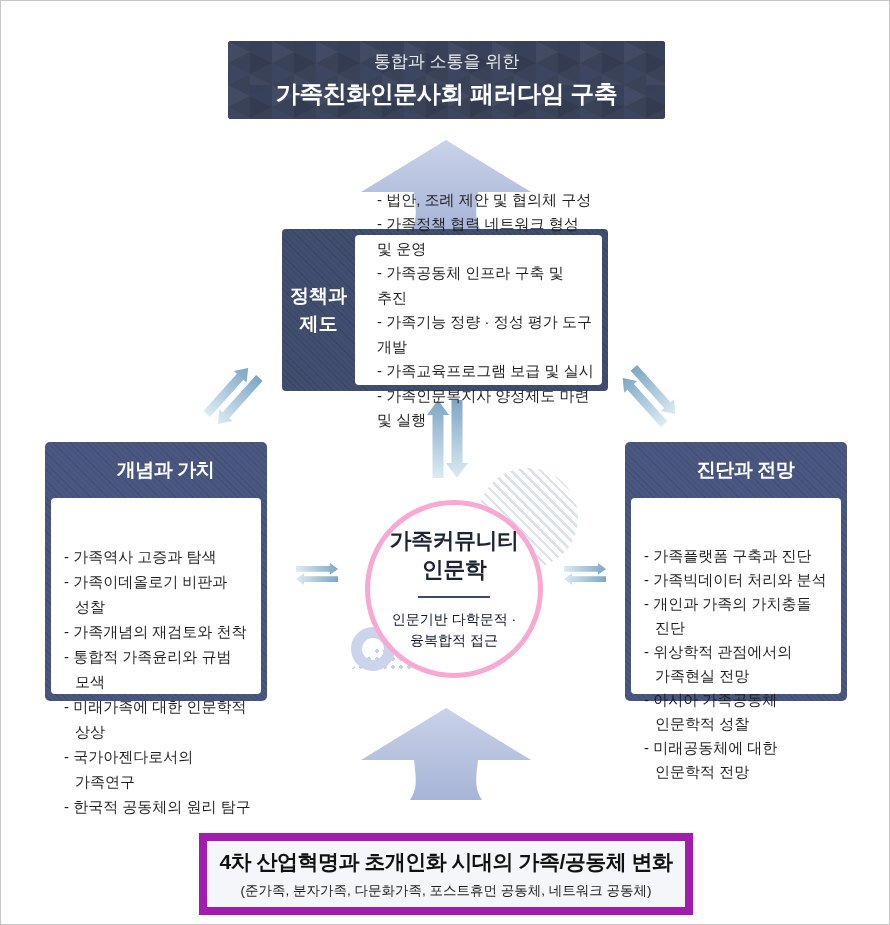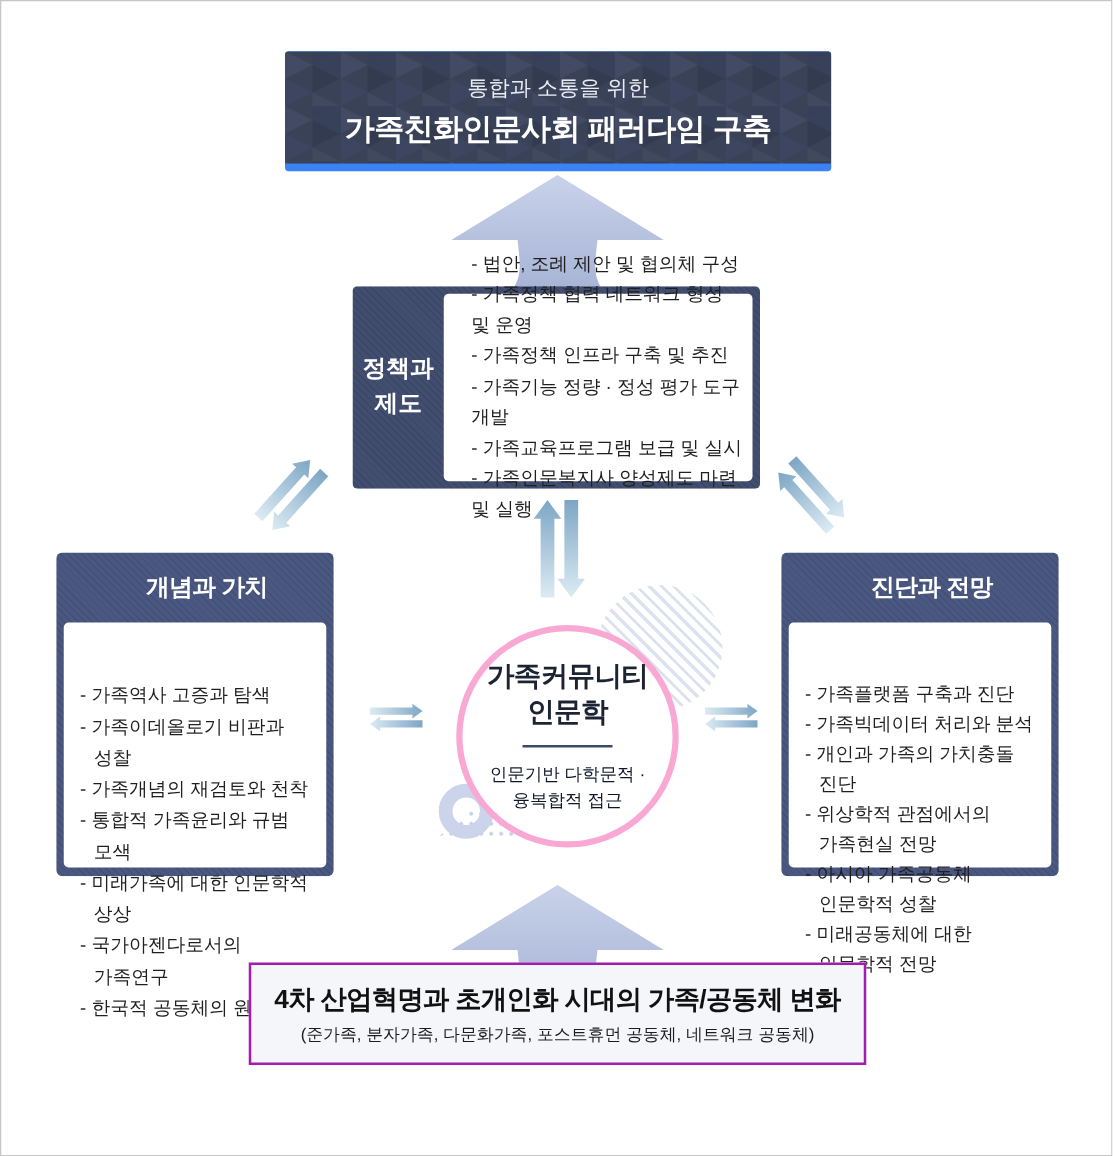--- a/index.html
+++ b/index.html
@@ -7,22 +7,22 @@
   body { font-family:"Liberation Sans","DejaVu Sans",sans-serif; }
   .stage {
     position:relative; width:890px; height:925px;
     background:#ffffff; border:1px solid #c6c6c6; overflow:hidden;
     word-break:keep-all;
   }
   .abs { position:absolute; }
 
   
   .goal-box {
-    left:227px; top:40px; width:437px; height:96px;
-    border-radius:3px; overflow:hidden; background:#3b82f6;
+    left:227px; top:40px; width:437px; height:78px;
+    border-radius:3px; overflow:hidden; background:#701a75;
     display:flex; flex-direction:column; align-items:center; justify-content:center;
     text-align:center; z-index:5;
   }
   .goal-box svg.bg { position:absolute; left:0; top:0; }
   .goal-line1 { position:relative; color:#e9ecf3; font-size:17px; margin-bottom:5px; }
   .goal-line2 { position:relative; color:#ffffff; font-size:24px; font-weight:bold; letter-spacing:-0.5px; }
 
   
   .big-arrow-top    { left:360px; top:138px; width:170px; height:94px; z-index:1; }
   .big-arrow-bottom { left:360px; top:706px; width:170px; height:94px; z-index:1; }
@@ -100,22 +100,22 @@
   .dbl { z-index:3; }
   .dbl-vert  { left:425px; top:399px; width:43px; height:78px; }
   .dbl-left  { left:277px; top:552px; width:78px; height:42px; }
   .dbl-right { left:545px; top:552px; width:78px; height:42px; }
   .dbl-diag-left  { left:201px; top:364px; width:62px; height:62px; }
   .dbl-diag-right { left:617px; top:364px; width:62px; height:62px; }
   .dbl svg { width:100%; height:100%; display:block; overflow:visible; }
 
   
   .foundation-box {
-    left:198px; top:769px; width:494px; height:82px;
-    background:#f5f6fa; border:2px solid #a21caf;
+    left:198px; top:832px; width:494px; height:82px;
+    background:#f5f6fa; border:8px solid #a21caf;
     display:flex; flex-direction:column; align-items:center; justify-content:center;
     text-align:center; z-index:5;
   }
   .foundation-title { font-size:21px; font-weight:bold; color:#111; letter-spacing:-0.5px; }
   .foundation-subtitle { font-size:13.5px; color:#1c1c1c; margin-top:6px; }
 </style>
 </head>
 <body>
 
 <svg width="0" height="0" style="position:absolute" aria-hidden="true">
@@ -165,21 +165,21 @@
     <div class="policy-header">
       <div>
         <div>정책과</div>
         <div>제도</div>
       </div>
     </div>
     <div class="policy-inner">
       <ul class="list">
           <li class="list-item">- 법안, 조례 제안 및 협의체 구성</li>
           <li class="list-item">- 가족정책 협력 네트워크 형성 및 운영</li>
-          <li class="list-item">- 가족정책 인프라 구축 및 추진</li>
+          <li class="list-item">- 가족공동체 인프라 구축 및 추진</li>
           <li class="list-item">- 가족기능 정량 · 정성 평가 도구 개발</li>
           <li class="list-item">- 가족교육프로그램 보급 및 실시</li>
           <li class="list-item">- 가족인문복지사 양성제도 마련 및 실행</li>
         </ul>
     </div>
   </div>
 
   <div class="abs dbl dbl-diag-left">
     <svg viewBox="0 0 43 78" style="transform:rotate(42deg)">
         <use href="#double-arrow-shape"></use>

